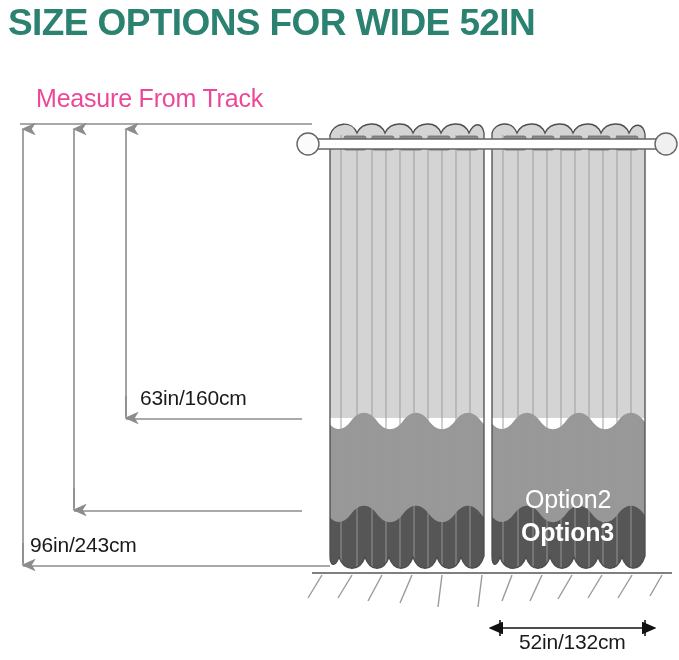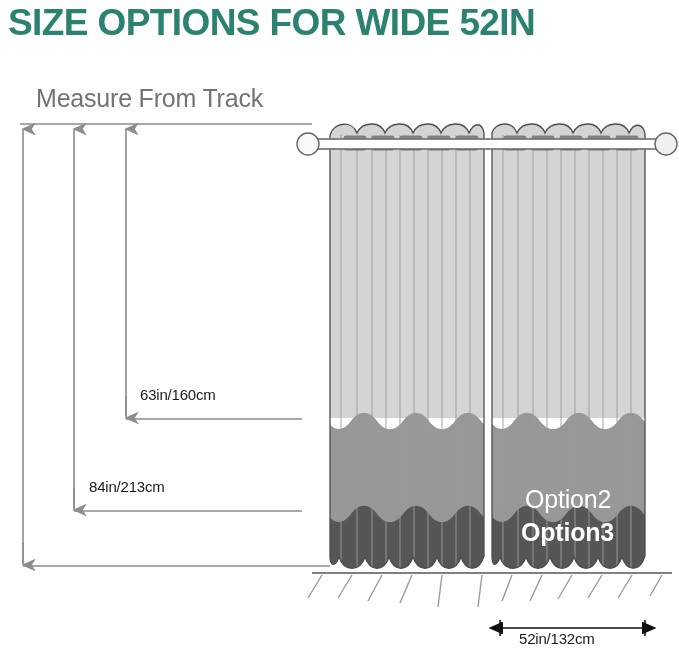--- a/index.html
+++ b/index.html
@@ -27,28 +27,28 @@
     color: #2b8271;
     white-space: nowrap;
     line-height: 42px;
     font-family: "Liberation Sans", sans-serif;
   }
   #measure-label {
     position: absolute;
     left: 36px;
     top: 84px;
     font-size: 25px;
-    color: #737373;
+    color: #ec4899;
     white-space: nowrap;
     letter-spacing: -0.2px;
     font-family: "Liberation Sans", sans-serif;
   }
   .dim-text {
     position: absolute;
-    font-size: 15px;
+    font-size: 21px;
     color: #1a1a1a;
     white-space: nowrap;
     letter-spacing: -0.2px;
     font-family: "Liberation Sans", sans-serif;
   }
   #svg-layer {
     position: absolute;
     left: 0; top: 0;
     width: 679px; height: 660px;
   }
@@ -274,19 +274,19 @@
     </g>
 
     <g>
       <line x1="500" y1="620" x2="500" y2="636" stroke="#111111" stroke-width="1.6"></line>
       <line x1="645" y1="620" x2="645" y2="636" stroke="#111111" stroke-width="1.6"></line>
       <line x1="503" y1="628" x2="642" y2="628" stroke="#111111" stroke-width="1.6" marker-start="url(#arrL)" marker-end="url(#arrR)"></line>
     </g>
   </svg>
 
   <div class="dim-text" style="left:140px; top:386px;">63in/160cm</div>
-  <div class="dim-text" style="left:89px; top:478px;">84in/213cm</div>
+  <div class="dim-text" style="left:30px; top:533px;">96in/243cm</div>
   <div class="dim-text" style="left:519px; top:630px;">52in/132cm</div>
 
   <div class="opt-label" style="left:525px; top:450px;margin-top:35px;">Option2</div>
   <div class="opt-label" style="left:521px; top:518px;font-weight:bold;">Option3</div>
 
 </div>
 
 </body></html>

